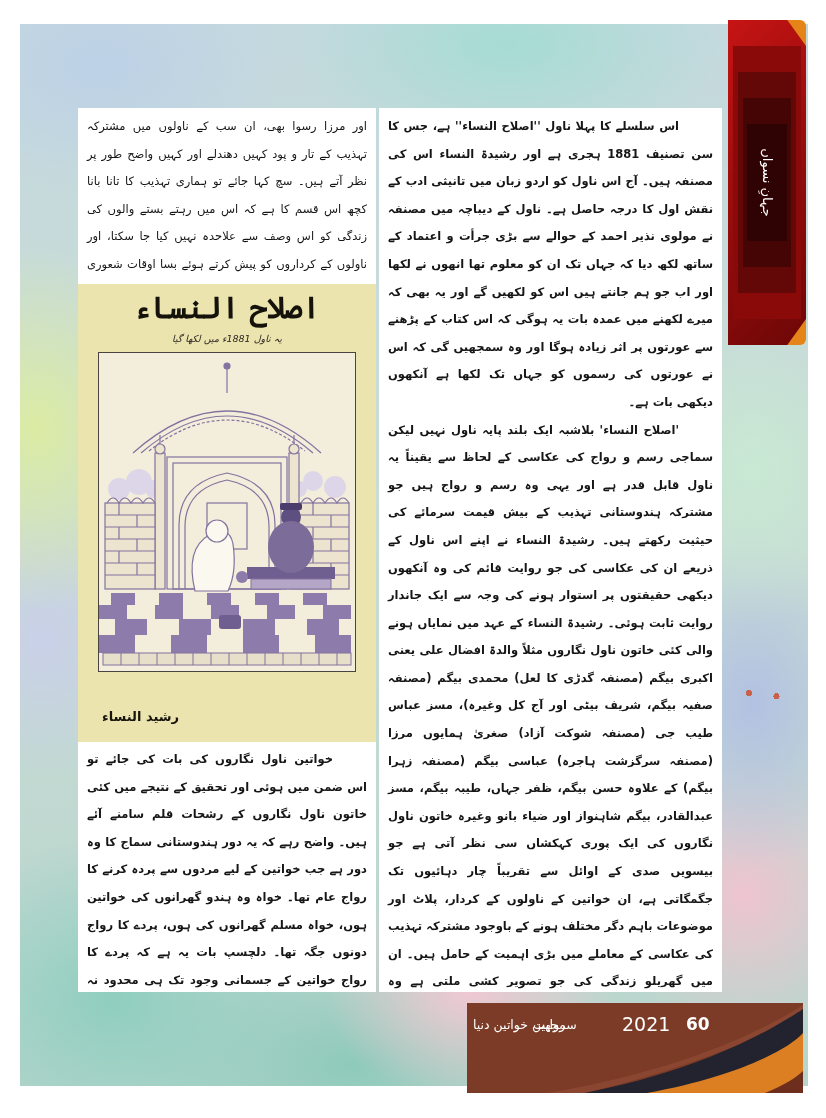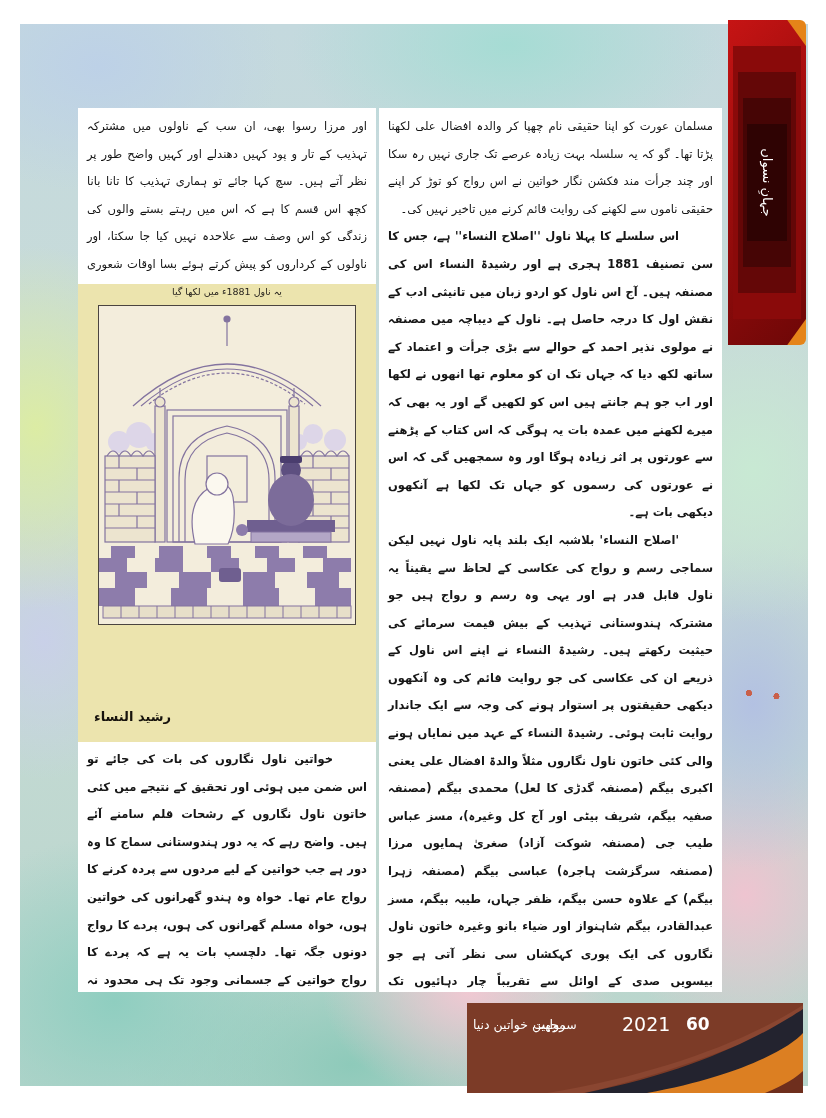--- a/index.html
+++ b/index.html
@@ -35,24 +35,24 @@
   .para.indent{text-indent:34px;font-weight:bold;}
   .pr-top{height:176px;padding:5px 9px;box-sizing:border-box;overflow:hidden;background:#fff;}
   .pr-bottom{flex:1;padding:4px 9px;box-sizing:border-box;overflow:hidden;background:#fff;}
 
   
   .cover{height:458px;background:#ece4ae;box-sizing:border-box;position:relative;
          overflow:hidden;flex:0 0 auto;}
   .cover-title{direction:rtl;text-align:center;font-size:30px;font-weight:bold;
                color:#15120c;margin-top:6px;letter-spacing:1px;
                font-family:"DejaVu Serif",serif;}
-  .cover-sub{direction:rtl;text-align:center;font-size:9.5px;color:#2a2620;margin-top:2px;}
+  .cover-sub{direction:rtl;text-align:center;font-size:9.5px;color:#2a2620;margin-top:8px;font-style:italic;}
   .illus{width:256px;height:318px;margin:8px auto 0 auto;border:1px solid #4a4440;
          background:#f3eddc;display:block;}
-  .cover-author{direction:rtl;position:absolute;left:16px;bottom:18px;font-size:13px;
+  .cover-author{direction:rtl;position:absolute;left:24px;bottom:18px;font-size:13px;
                 color:#17130d;font-weight:bold;}
 
   
   .side-deco{position:absolute;left:728px;top:20px;width:78px;height:325px;
              background:#e58419;border-radius:6px;}
   .tunnel{position:absolute;inset:0;
           clip-path:polygon(0 0,76% 0,100% 8%,100% 92%,76% 100%,0 100%);
           background:linear-gradient(135deg,#c61414 0%,#a00d0d 40%,#6d0707 100%);}
   .t1{position:absolute;left:5px;right:5px;top:26px;bottom:26px;background:#8a0a0a;}
   .t2{position:absolute;left:10px;right:10px;top:52px;bottom:52px;background:#640707;}
@@ -78,20 +78,21 @@
 <div class="page"></div>
 
 <div class="text-wrap">
 
   <div class="col col-right">
     <div class="pr-top">
       <p class="para">اور مرزا رسوا بھی، ان سب کے ناولوں میں مشترکہ تہذیب کے تار و پود کہیں دھندلے اور کہیں واضح طور پر نظر آتے ہیں۔ سچ کہا جائے تو ہماری تہذیب کا تانا بانا کچھ اس قسم کا ہے کہ اس میں رہتے بستے والوں کی زندگی کو اس وصف سے علاحدہ نہیں کیا جا سکتا، اور ناولوں کے کرداروں کو پیش کرتے ہوئے بسا اوقات شعوری طور پر اور بعض اوقات لاشعوری طور پر مشترکہ تہذیب کے ہلکے گہرے رنگ اور نقوش ان سے چھلکتے نظر آتے ہیں۔</p>
     </div>
 
     <div class="cover">
+      <div class="cover-title">اصلاح النساء</div>
       <div class="cover-sub">یہ ناول 1881ء میں لکھا گیا</div>
 
       <svg class="illus" viewBox="0 0 256 318" xmlns="http://www.w3.org/2000/svg">
         <rect x="0" y="0" width="256" height="318" fill="#f3eddc"></rect>
 
         <g fill="#ddd6e8">
           <circle cx="20" cy="136" r="11"></circle>
             <circle cx="40" cy="129" r="13"></circle>
           <circle cx="55" cy="136" r="9"></circle>
             <circle cx="236" cy="134" r="11"></circle>
@@ -169,21 +170,20 @@
 
       <div class="cover-author">رشید النساء</div>
     </div>
 
     <div class="pr-bottom">
       <p class="para indent">خواتین ناول نگاروں کی بات کی جائے تو اس ضمن میں ہوئی اور تحقیق کے نتیجے میں کئی خاتون ناول نگاروں کے رشحات قلم سامنے آئے ہیں۔ واضح رہے کہ یہ دور ہندوستانی سماج کا وہ دور ہے جب خواتین کے لیے مردوں سے پردہ کرنے کا رواج عام تھا۔ خواہ وہ ہندو گھرانوں کی خواتین ہوں، خواہ مسلم گھرانوں کی ہوں، پردے کا رواج دونوں جگہ تھا۔ دلچسپ بات یہ ہے کہ پردے کا رواج خواتین کے جسمانی وجود تک ہی محدود نہ تھا، بلکہ ان کے ناموں تک کو پردے میں رکھنے کا رواج تھا۔ ہندی فکشن میں جہاں ایک عورت کو اپنی تخلیق شائع کراتے وقت اپنا نام مخفی رکھ کر ایک بنگ مہیلا یعنی ایک بنگالی عورت لکھنا پڑتا تھا وہیں دوسری طرف</p>
     </div>
   </div>
 
   <div class="col col-left">
-    <p class="para">مسلمان عورت کو اپنا حقیقی نام چھپا کر والدہ افضال علی لکھنا پڑتا تھا۔ گو کہ یہ سلسلہ بہت زیادہ عرصے تک جاری نہیں رہ سکا اور چند جرأت مند فکشن نگار خواتین نے اس رواج کو توڑ کر اپنے حقیقی ناموں سے لکھنے کی روایت قائم کرنے میں تاخیر نہیں کی۔</p>
     <p class="para indent">اس سلسلے کا پہلا ناول ''اصلاح النساء'' ہے، جس کا سن تصنیف 1881 ہجری ہے اور رشیدۃ النساء اس کی مصنفہ ہیں۔ آج اس ناول کو اردو زبان میں تانیثی ادب کے نقش اول کا درجہ حاصل ہے۔ ناول کے دیباچہ میں مصنفہ نے مولوی نذیر احمد کے حوالے سے بڑی جرأت و اعتماد کے ساتھ لکھ دیا کہ جہاں تک ان کو معلوم تھا انھوں نے لکھا اور اب جو ہم جانتے ہیں اس کو لکھیں گے اور یہ بھی کہ میرے لکھنے میں عمدہ بات یہ ہوگی کہ اس کتاب کے پڑھنے سے عورتوں پر اثر زیادہ ہوگا اور وہ سمجھیں گی کہ اس نے عورتوں کی رسموں کو جہاں تک لکھا ہے آنکھوں دیکھی بات ہے۔</p>
     <p class="para indent">'اصلاح النساء' بلاشبہ ایک بلند پایہ ناول نہیں لیکن سماجی رسم و رواج کی عکاسی کے لحاظ سے یقیناً یہ ناول قابل قدر ہے اور یہی وہ رسم و رواج ہیں جو مشترکہ ہندوستانی تہذیب کے بیش قیمت سرمائے کی حیثیت رکھتے ہیں۔ رشیدۃ النساء نے اپنے اس ناول کے ذریعے ان کی عکاسی کی جو روایت قائم کی وہ آنکھوں دیکھی حقیقتوں پر استوار ہونے کی وجہ سے ایک جاندار روایت ثابت ہوئی۔ رشیدۃ النساء کے عہد میں نمایاں ہونے والی کئی خاتون ناول نگاروں مثلاً والدۃ افضال علی یعنی اکبری بیگم (مصنفہ گدڑی کا لعل) محمدی بیگم (مصنفہ صفیہ بیگم، شریف بیٹی اور آج کل وغیرہ)، مسز عباس طیب جی (مصنفہ شوکت آزاد) صغریٰ ہمایوں مرزا (مصنفہ سرگزشت ہاجرہ) عباسی بیگم (مصنفہ زہرا بیگم) کے علاوہ حسن بیگم، ظفر جہاں، طیبہ بیگم، مسز عبدالقادر، بیگم شاہنواز اور ضیاء بانو وغیرہ خاتون ناول نگاروں کی ایک پوری کہکشاں سی نظر آتی ہے جو بیسویں صدی کے اوائل سے تقریباً چار دہائیوں تک جگمگاتی ہے، ان خواتین کے ناولوں کے کردار، پلاٹ اور موضوعات باہم دگر مختلف ہونے کے باوجود مشترکہ تہذیب کی عکاسی کے معاملے میں بڑی اہمیت کے حامل ہیں۔ ان میں گھریلو زندگی کی جو تصویر کشی ملتی ہے وہ درحقیقت ہماری سماجی زندگی، طرز معاشرت اور رسم و رواج کی ایسی حقیقی تصویر کشی ہے جو ہندوستان کی مشترکہ تہذیب کی جان و ایمان اور ترجمان بھی ہے۔</p>
 
   </div>
 </div>
 
 <div class="side-deco">
   <div class="tunnel">
     <div class="t1"></div>
       <div class="t2"></div>

